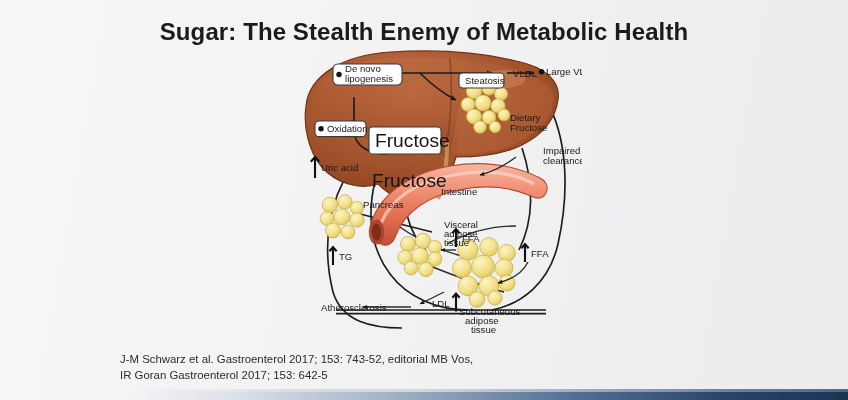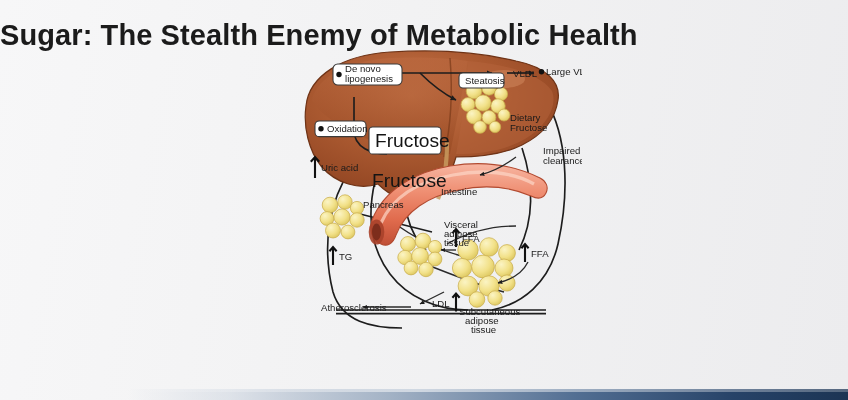--- a/index.html
+++ b/index.html
@@ -21,21 +21,22 @@
     background: linear-gradient(100deg, #f7f7f8 0%, #f2f2f3 45%, #ececee 100%);
     overflow: hidden;
   }
 
   
   #title {
     position: absolute;
     left: 0;
     top: 2px;
     width: 848px;
-    font-size: 29px;
+    text-align: center;
+    font-size: 24px;
     line-height: 28px;
     color: #1b1b1b;
     letter-spacing: 0.1px;
     white-space: nowrap;
   }
 
   
   #citation {
     position: absolute;
     left: 120px;
@@ -331,16 +332,20 @@
         <g>
           <text class="fig-label-sm" x="87" y="40">Impaired</text>
           <text class="fig-label-sm" x="87" y="43.2">clearance</text>
         </g>
 
         <text class="fig-label-sm" x="13" y="92.4">Atherosclerosis</text>
       </g>
     </svg>
   </div>
 
+  <div id="citation">
+    <div>J-M Schwarz et al. Gastroenterol 2017; 153: 743-52, editorial MB Vos,</div>
+    <div>IR Goran Gastroenterol 2017; 153: 642-5</div>
+  </div>
 
   <div id="footer-bar"></div>
 
 </div>
 
 </body></html>

